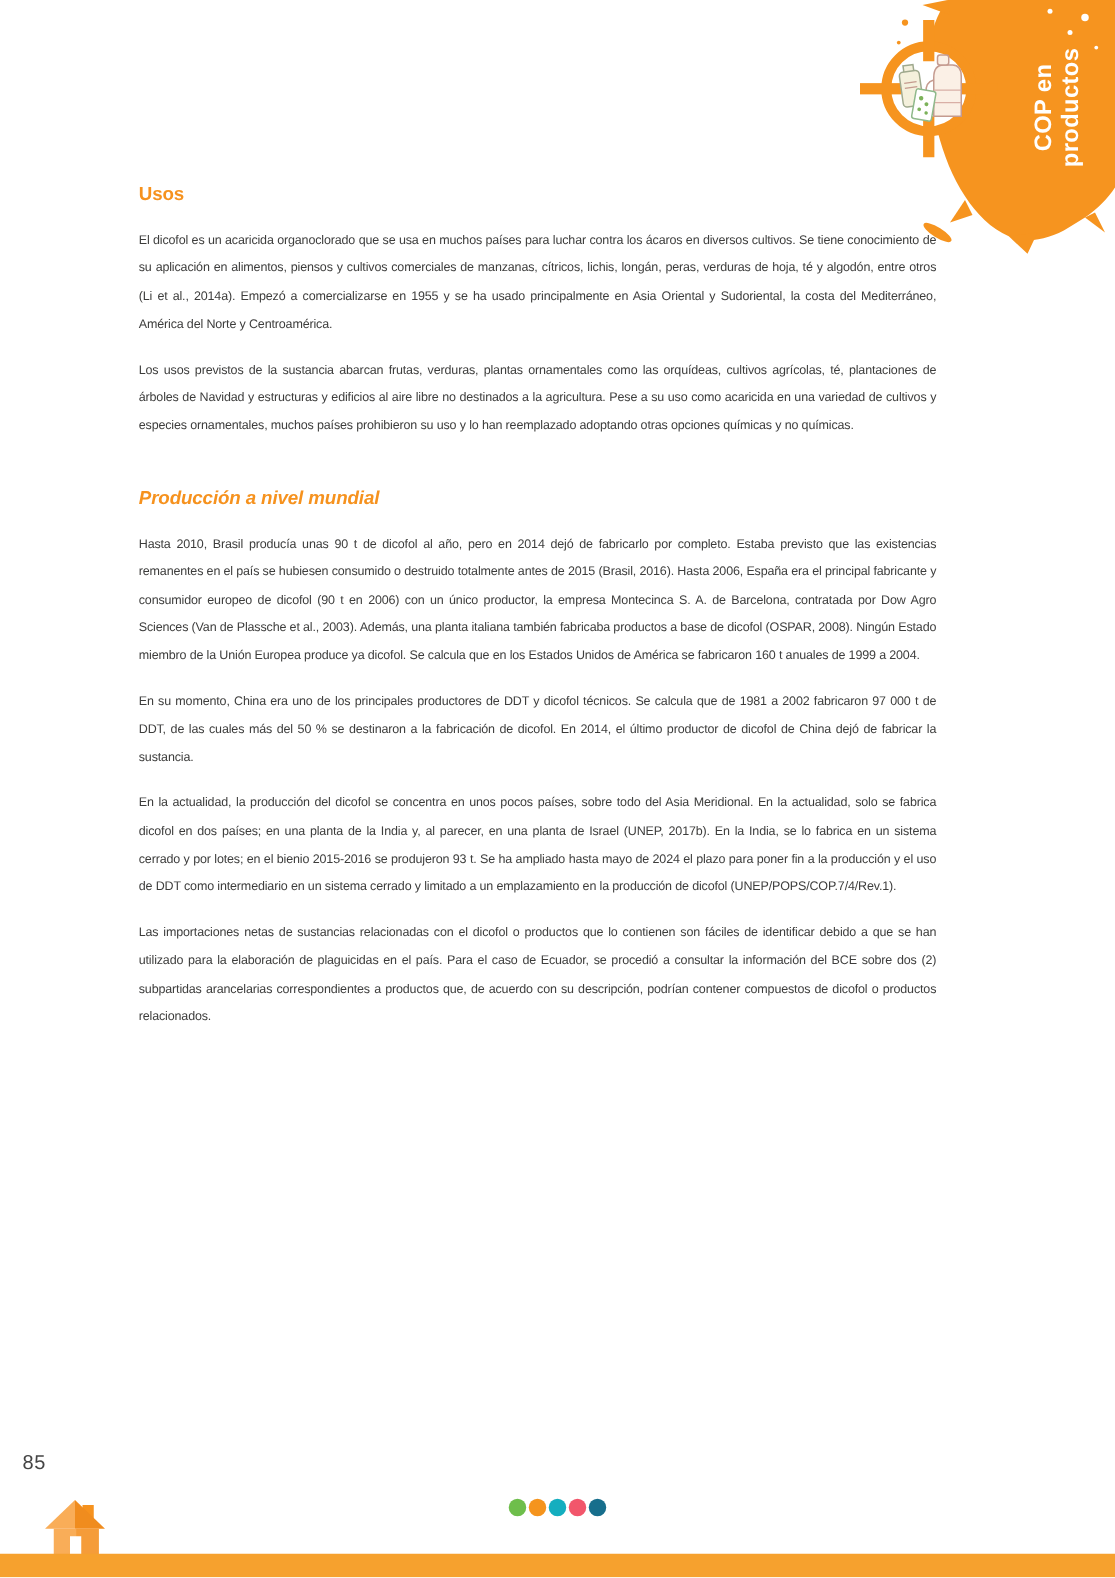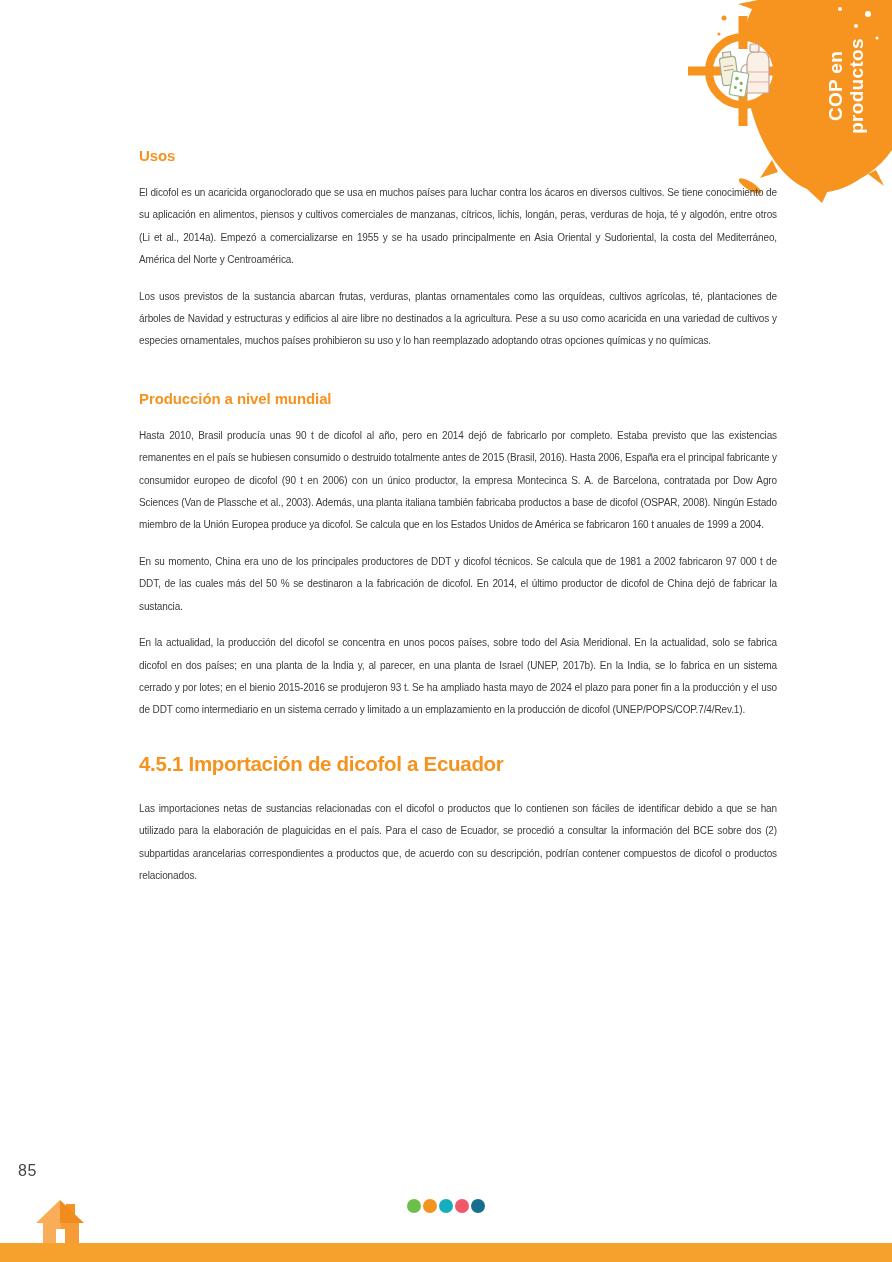--- a/index.html
+++ b/index.html
@@ -1,26 +1,26 @@
 <!DOCTYPE html>
 <html><head>
 <meta charset="utf-8">
 <style>
   html,body{margin:0;padding:0;background:#fff;}
   .page{
     position:relative;width:892px;height:1262px;background:#ffffff;
     overflow:hidden;font-family:"Liberation Sans",sans-serif;
   }
   
-  .content{position:absolute;left:139px;top:147px;width:638px;color:#3d3d3c;}
+  .content{position:absolute;left:111px;top:147px;width:638px;color:#3d3d3c;}
   .subhead{
     color:#F6921E;font-size:15px;font-weight:bold;margin:0 0 18px 0;
     letter-spacing:-0.1px;
   }
-  .subhead.second{margin-top:37px;}
+  .subhead.second{margin-top:37px;font-style:italic;}
   p.body{
     font-size:10px;line-height:22.4px;text-align:justify;
     margin:0 0 14px 0;letter-spacing:-0.12px;
   }
   .h2{
     color:#F6921E;font-size:20.5px;font-weight:bold;
     margin:30px 0 22px 0;letter-spacing:-0.3px;
   }
   
   .splash{position:absolute;top:0;right:0;width:220px;height:210px;}
@@ -101,21 +101,20 @@
   <main class="content">
     <h3 class="subhead">Usos</h3>
     <p class="body">El dicofol es un acaricida organoclorado que se usa en muchos países para luchar contra los ácaros en diversos cultivos. Se tiene conocimiento de su aplicación en alimentos, piensos y cultivos comerciales de manzanas, cítricos, lichis, longán, peras, verduras de hoja, té y algodón, entre otros (Li et al., 2014a). Empezó a comercializarse en 1955 y se ha usado principalmente en Asia Oriental y Sudoriental, la costa del Mediterráneo, América del Norte y Centroamérica.</p>
     <p class="body">Los usos previstos de la sustancia abarcan frutas, verduras, plantas ornamentales como las orquídeas, cultivos agrícolas, té, plantaciones de árboles de Navidad y estructuras y edificios al aire libre no destinados a la agricultura. Pese a su uso como acaricida en una variedad de cultivos y especies ornamentales, muchos países prohibieron su uso y lo han reemplazado adoptando otras opciones químicas y no químicas.</p>
 
     <h3 class="subhead second">Producción a nivel mundial</h3>
     <p class="body">Hasta 2010, Brasil producía unas 90 t de dicofol al año, pero en 2014 dejó de fabricarlo por completo. Estaba previsto que las existencias remanentes en el país se hubiesen consumido o destruido totalmente antes de 2015 (Brasil, 2016). Hasta 2006, España era el principal fabricante y consumidor europeo de dicofol (90 t en 2006) con un único productor, la empresa Montecinca S. A. de Barcelona, contratada por Dow Agro Sciences (Van de Plassche et al., 2003). Además, una planta italiana también fabricaba productos a base de dicofol (OSPAR, 2008). Ningún Estado miembro de la Unión Europea produce ya dicofol. Se calcula que en los Estados Unidos de América se fabricaron 160 t anuales de 1999 a 2004.</p>
     <p class="body">En su momento, China era uno de los principales productores de DDT y dicofol técnicos. Se calcula que de 1981 a 2002 fabricaron 97 000 t de DDT, de las cuales más del 50 % se destinaron a la fabricación de dicofol. En 2014, el último productor de dicofol de China dejó de fabricar la sustancia.</p>
     <p class="body">En la actualidad, la producción del dicofol se concentra en unos pocos países, sobre todo del Asia Meridional. En la actualidad, solo se fabrica dicofol en dos países; en una planta de la India y, al parecer, en una planta de Israel (UNEP, 2017b). En la India, se lo fabrica en un sistema cerrado y por lotes; en el bienio 2015-2016 se produjeron 93 t. Se ha ampliado hasta mayo de 2024 el plazo para poner fin a la producción y el uso de DDT como intermediario en un sistema cerrado y limitado a un emplazamiento en la producción de dicofol (UNEP/POPS/COP.7/4/Rev.1).</p>
 
-    <h2 class="h2">4.5.1 Importación de dicofol a Ecuador</h2>
     <p class="body">Las importaciones netas de sustancias relacionadas con el dicofol o productos que lo contienen son fáciles de identificar debido a que se han utilizado para la elaboración de plaguicidas en el país. Para el caso de Ecuador, se procedió a consultar la información del BCE sobre dos (2) subpartidas arancelarias correspondientes a productos que, de acuerdo con su descripción, podrían contener compuestos de dicofol o productos relacionados.</p>
   </main>
 
   <div class="page-number">85</div>
 
   <div class="dots">
     <span class="dot" style="background: rgb(110, 190, 75);"></span>
     <span class="dot" style="background: rgb(245, 148, 29);"></span>
     <span class="dot" style="background: rgb(20, 174, 191);"></span>
     <span class="dot" style="background: rgb(242, 86, 107);"></span>

